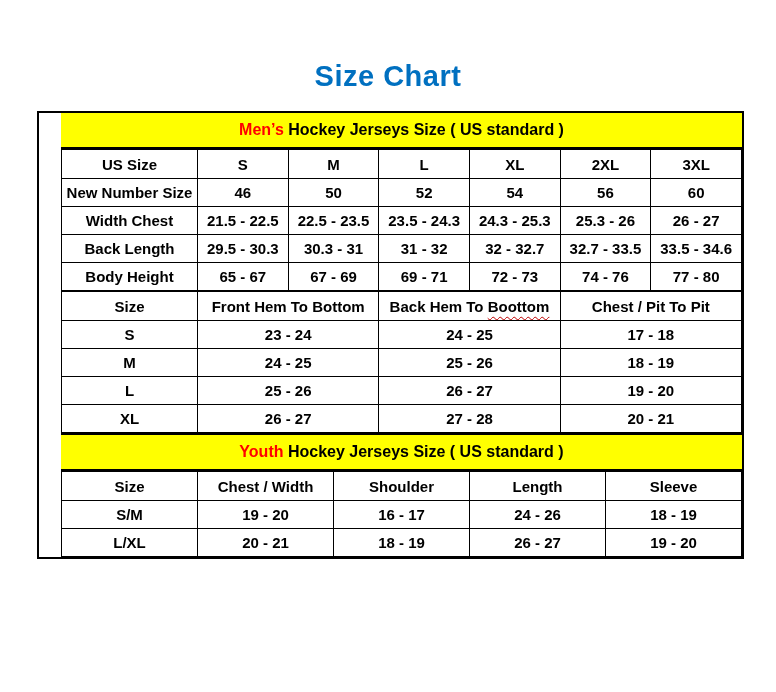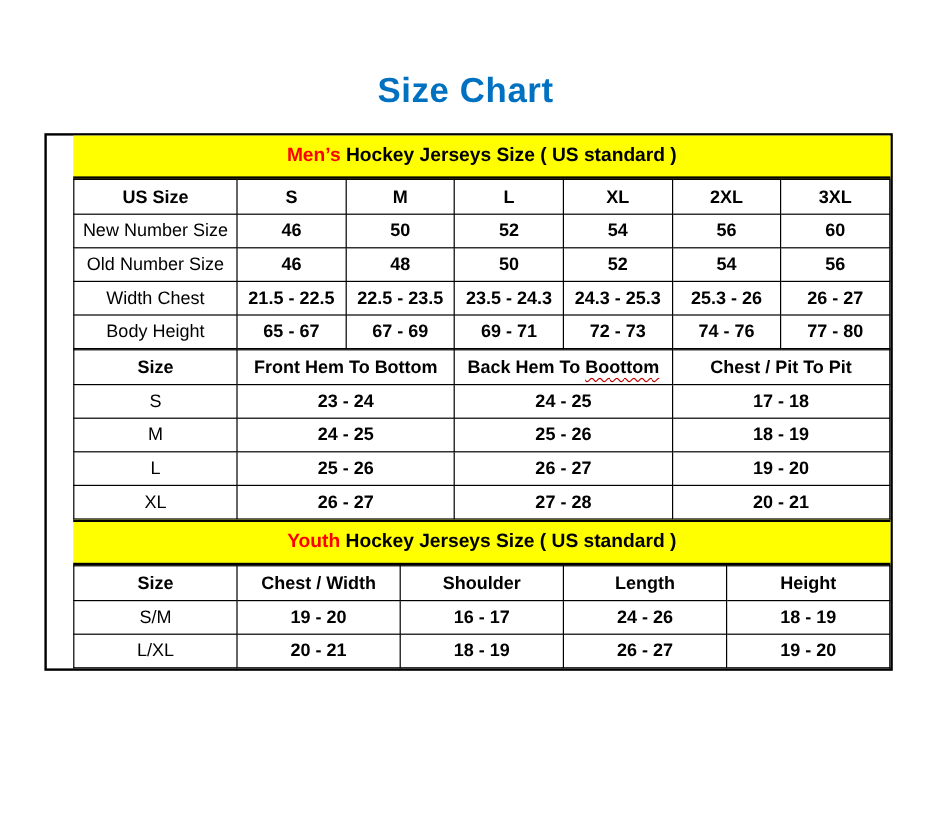--- a/index.html
+++ b/index.html
@@ -51,21 +51,21 @@
     border: 1px solid #000;
     text-align: center;
     vertical-align: middle;
     height: 28px;
     font-size: 15px;
     padding: 0 2px;
     overflow: hidden;
     white-space: nowrap;
   }
   table.size-table thead th { font-weight: bold; height: 29px; font-size: 15px; margin-left: 24px; }
-  table.size-table tbody th { font-weight: normal; }
+  table.size-table tbody th { font-weight: bold; }
   table.size-table tbody td { font-weight: bold; }
   col.label-col { width: 20%; }
   .misspelled {
     text-decoration: underline;
     text-decoration-style: wavy;
     text-decoration-color: #C00000;
     text-decoration-thickness: 1px;
     text-underline-offset: 4px;
   }
 </style>
@@ -99,36 +99,36 @@
             <tr>
               <th>New Number Size</th>
               <td>46</td>
               <td>50</td>
               <td>52</td>
               <td>54</td>
               <td>56</td>
               <td>60</td>
             </tr>
             <tr>
-              <th>Old Number Size</th>
-              <td>46</td>
-              <td>48</td>
-              <td>50</td>
-              <td>52</td>
-              <td>54</td>
-              <td>56</td>
-            </tr>
-            <tr>
               <th>Width Chest</th>
               <td>21.5 - 22.5</td>
               <td>22.5 - 23.5</td>
               <td>23.5 - 24.3</td>
               <td>24.3 - 25.3</td>
               <td>25.3 - 26</td>
               <td>26 - 27</td>
+            </tr>
+            <tr>
+              <th>Back Length</th>
+              <td>29.5 - 30.3</td>
+              <td>30.3 - 31</td>
+              <td>31 - 32</td>
+              <td>32 - 32.7</td>
+              <td>32.7 - 33.5</td>
+              <td>33.5 - 34.6</td>
             </tr>
             <tr>
               <th>Body Height</th>
               <td>65 - 67</td>
               <td>67 - 69</td>
               <td>69 - 71</td>
               <td>72 - 73</td>
               <td>74 - 76</td>
               <td>77 - 80</td>
             </tr>
@@ -183,21 +183,21 @@
       <table class="size-table">
         <colgroup>
             <col class="label-col">
           </colgroup>
         <thead>
           <tr>
               <th>Size</th>
               <th>Chest / Width</th>
               <th>Shoulder</th>
               <th>Length</th>
-              <th>Height</th>
+              <th>Sleeve</th>
             </tr>
         </thead>
         <tbody>
             <tr>
               <th>S/M</th>
               <td>19 - 20</td>
               <td>16 - 17</td>
               <td>24 - 26</td>
               <td>18 - 19</td>
             </tr>

